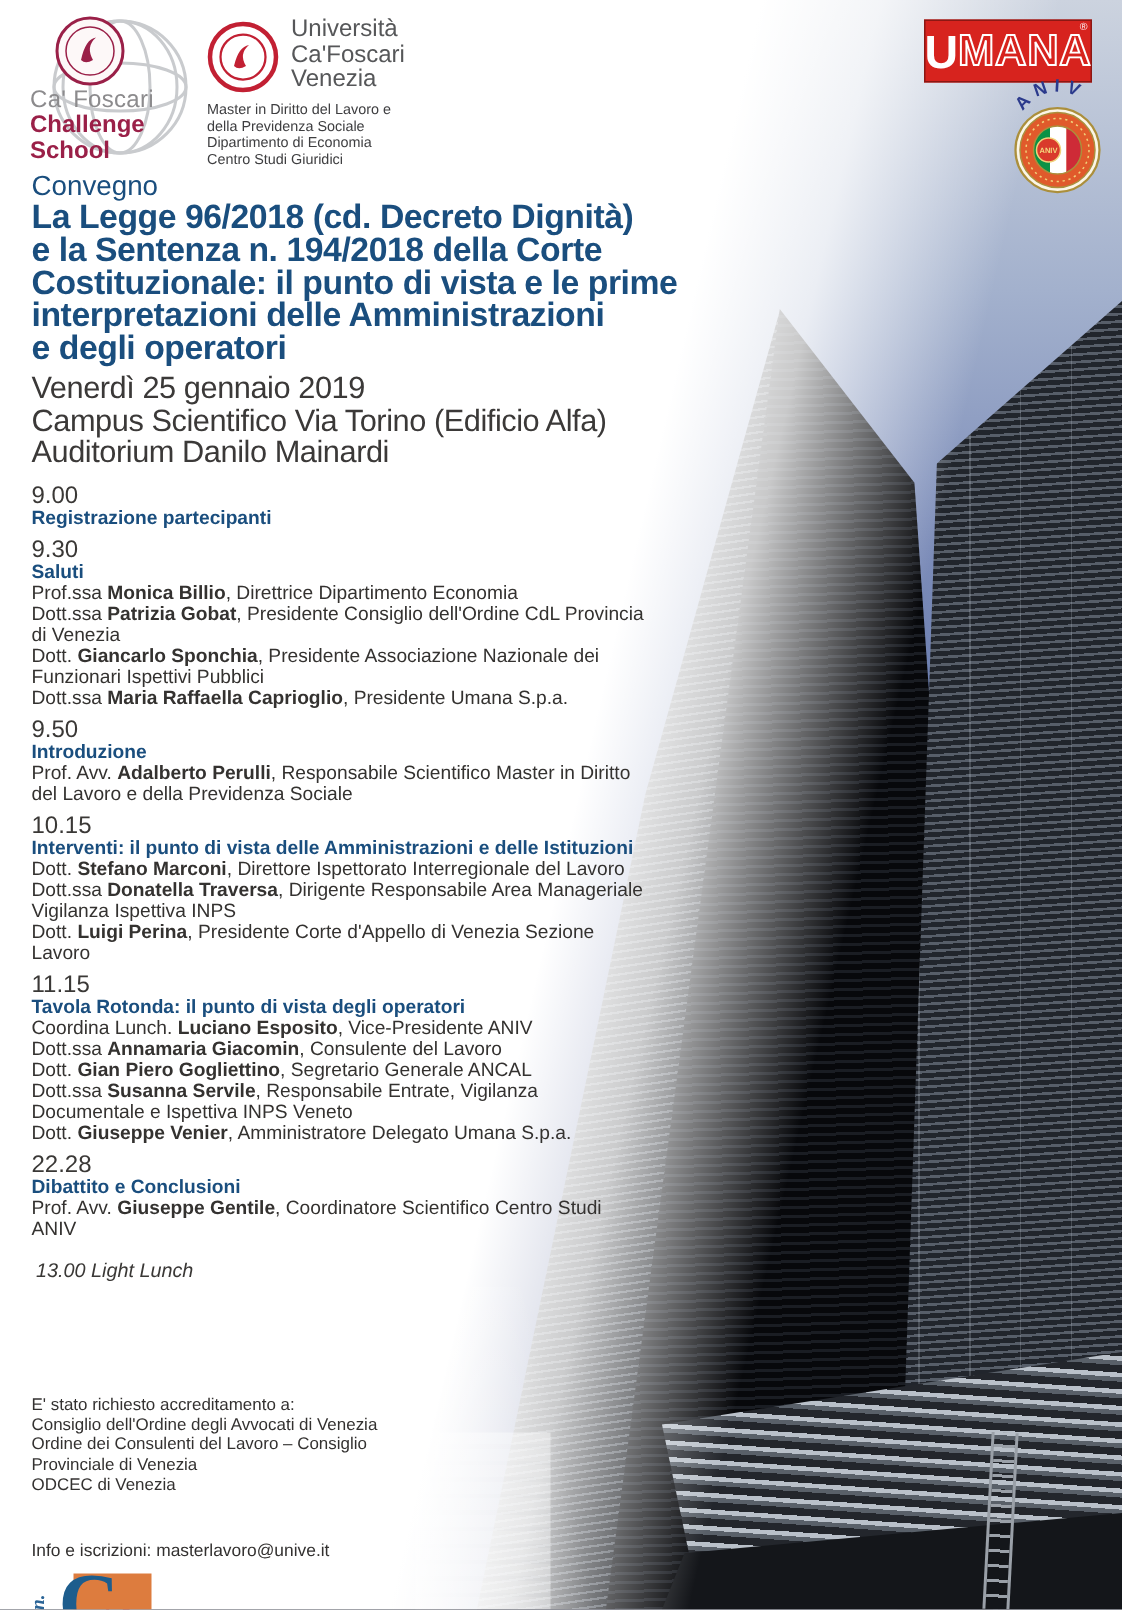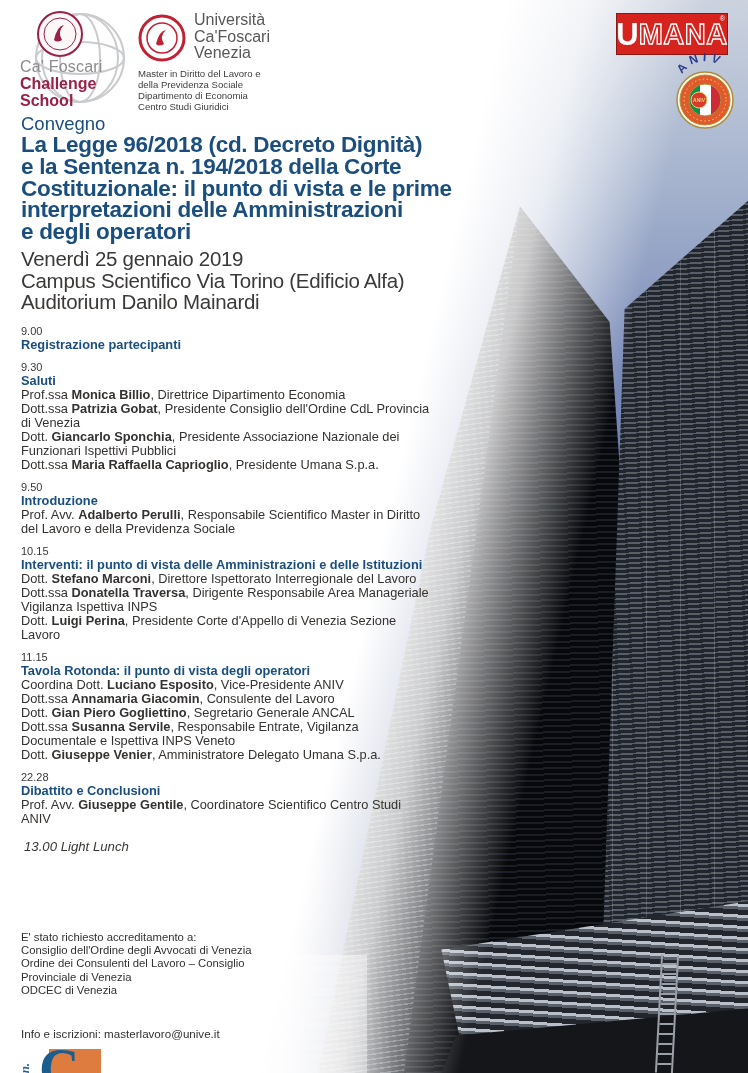--- a/index.html
+++ b/index.html
@@ -54,21 +54,21 @@
   .aniv{left:666px;top:52px;width:78px;height:80px;}
 
   
   .content{position:absolute;z-index:3;left:21px;top:114px;width:560px;}
   .kicker{font-size:18.5px;line-height:20px;color:#1a4e7e;}
   .title{font-size:22.5px;line-height:21.8px;font-weight:bold;color:#1a4e7e;letter-spacing:-.3px;white-space:pre-line;width:545px;}
   .lead{margin-top:5px;font-size:20.5px;line-height:21.6px;color:#3b3938;letter-spacing:-.3px;white-space:pre-line;width:490px;}
 
   .schedule{margin-top:11px;width:410px;}
   .session{margin-bottom:8px;}
-  .session .time{font-size:11px;line-height:14px;color:#3a3836;}
+  .session .time{font-size:16px;line-height:14px;color:#3a3836;}
   .session .heading{font-size:12.8px;line-height:14px;font-weight:bold;color:#1a4e7e;}
   .session .entry{font-size:12.8px;line-height:14px;color:#343230;}
   .session.standalone{margin-top:14px;padding-left:3px;}
   .session.standalone .time{font-size:13.2px;font-style:italic;}
 
   
   .footer{position:absolute;z-index:3;left:21px;top:931px;width:300px;}
   .accred{font-size:11.3px;line-height:13.2px;color:#333130;white-space:pre-line;}
   .info{margin-top:30px;font-size:11.6px;color:#333130;}
 
@@ -199,21 +199,21 @@
         <div class="session">
           <div class="time">10.15</div>
           <div class="heading">Interventi: il punto di vista delle Amministrazioni e delle Istituzioni</div>
           <div class="entry"><span>Dott. </span><b>Stefano Marconi</b><span>, Direttore Ispettorato Interregionale del Lavoro</span></div>
           <div class="entry"><span>Dott.ssa </span><b>Donatella Traversa</b><span>, Dirigente Responsabile Area Manageriale Vigilanza Ispettiva INPS</span></div>
           <div class="entry"><span>Dott. </span><b>Luigi Perina</b><span>, Presidente Corte d'Appello di Venezia Sezione Lavoro</span></div>
         </div>
         <div class="session">
           <div class="time">11.15</div>
           <div class="heading">Tavola Rotonda: il punto di vista degli operatori</div>
-          <div class="entry"><span>Coordina Dott. </span><b>Luciano Esposito</b><span>, Vice-Presidente ANIV</span></div>
+          <div class="entry"><span>Coordina Lunch. </span><b>Luciano Esposito</b><span>, Vice-Presidente ANIV</span></div>
           <div class="entry"><span>Dott.ssa </span><b>Annamaria Giacomin</b><span>, Consulente del Lavoro</span></div>
           <div class="entry"><span>Dott. </span><b>Gian Piero Gogliettino</b><span>, Segretario Generale ANCAL</span></div>
           <div class="entry"><span>Dott.ssa </span><b>Susanna Servile</b><span>, Responsabile Entrate, Vigilanza Documentale e Ispettiva INPS Veneto</span></div>
           <div class="entry"><span>Dott. </span><b>Giuseppe Venier</b><span>, Amministratore Delegato Umana S.p.a.</span></div>
         </div>
         <div class="session">
           <div class="time">22.28</div>
           <div class="heading">Dibattito e Conclusioni</div>
           <div class="entry"><span>Prof. Avv. </span><b>Giuseppe Gentile</b><span>, Coordinatore Scientifico Centro Studi ANIV</span></div>
         </div>

